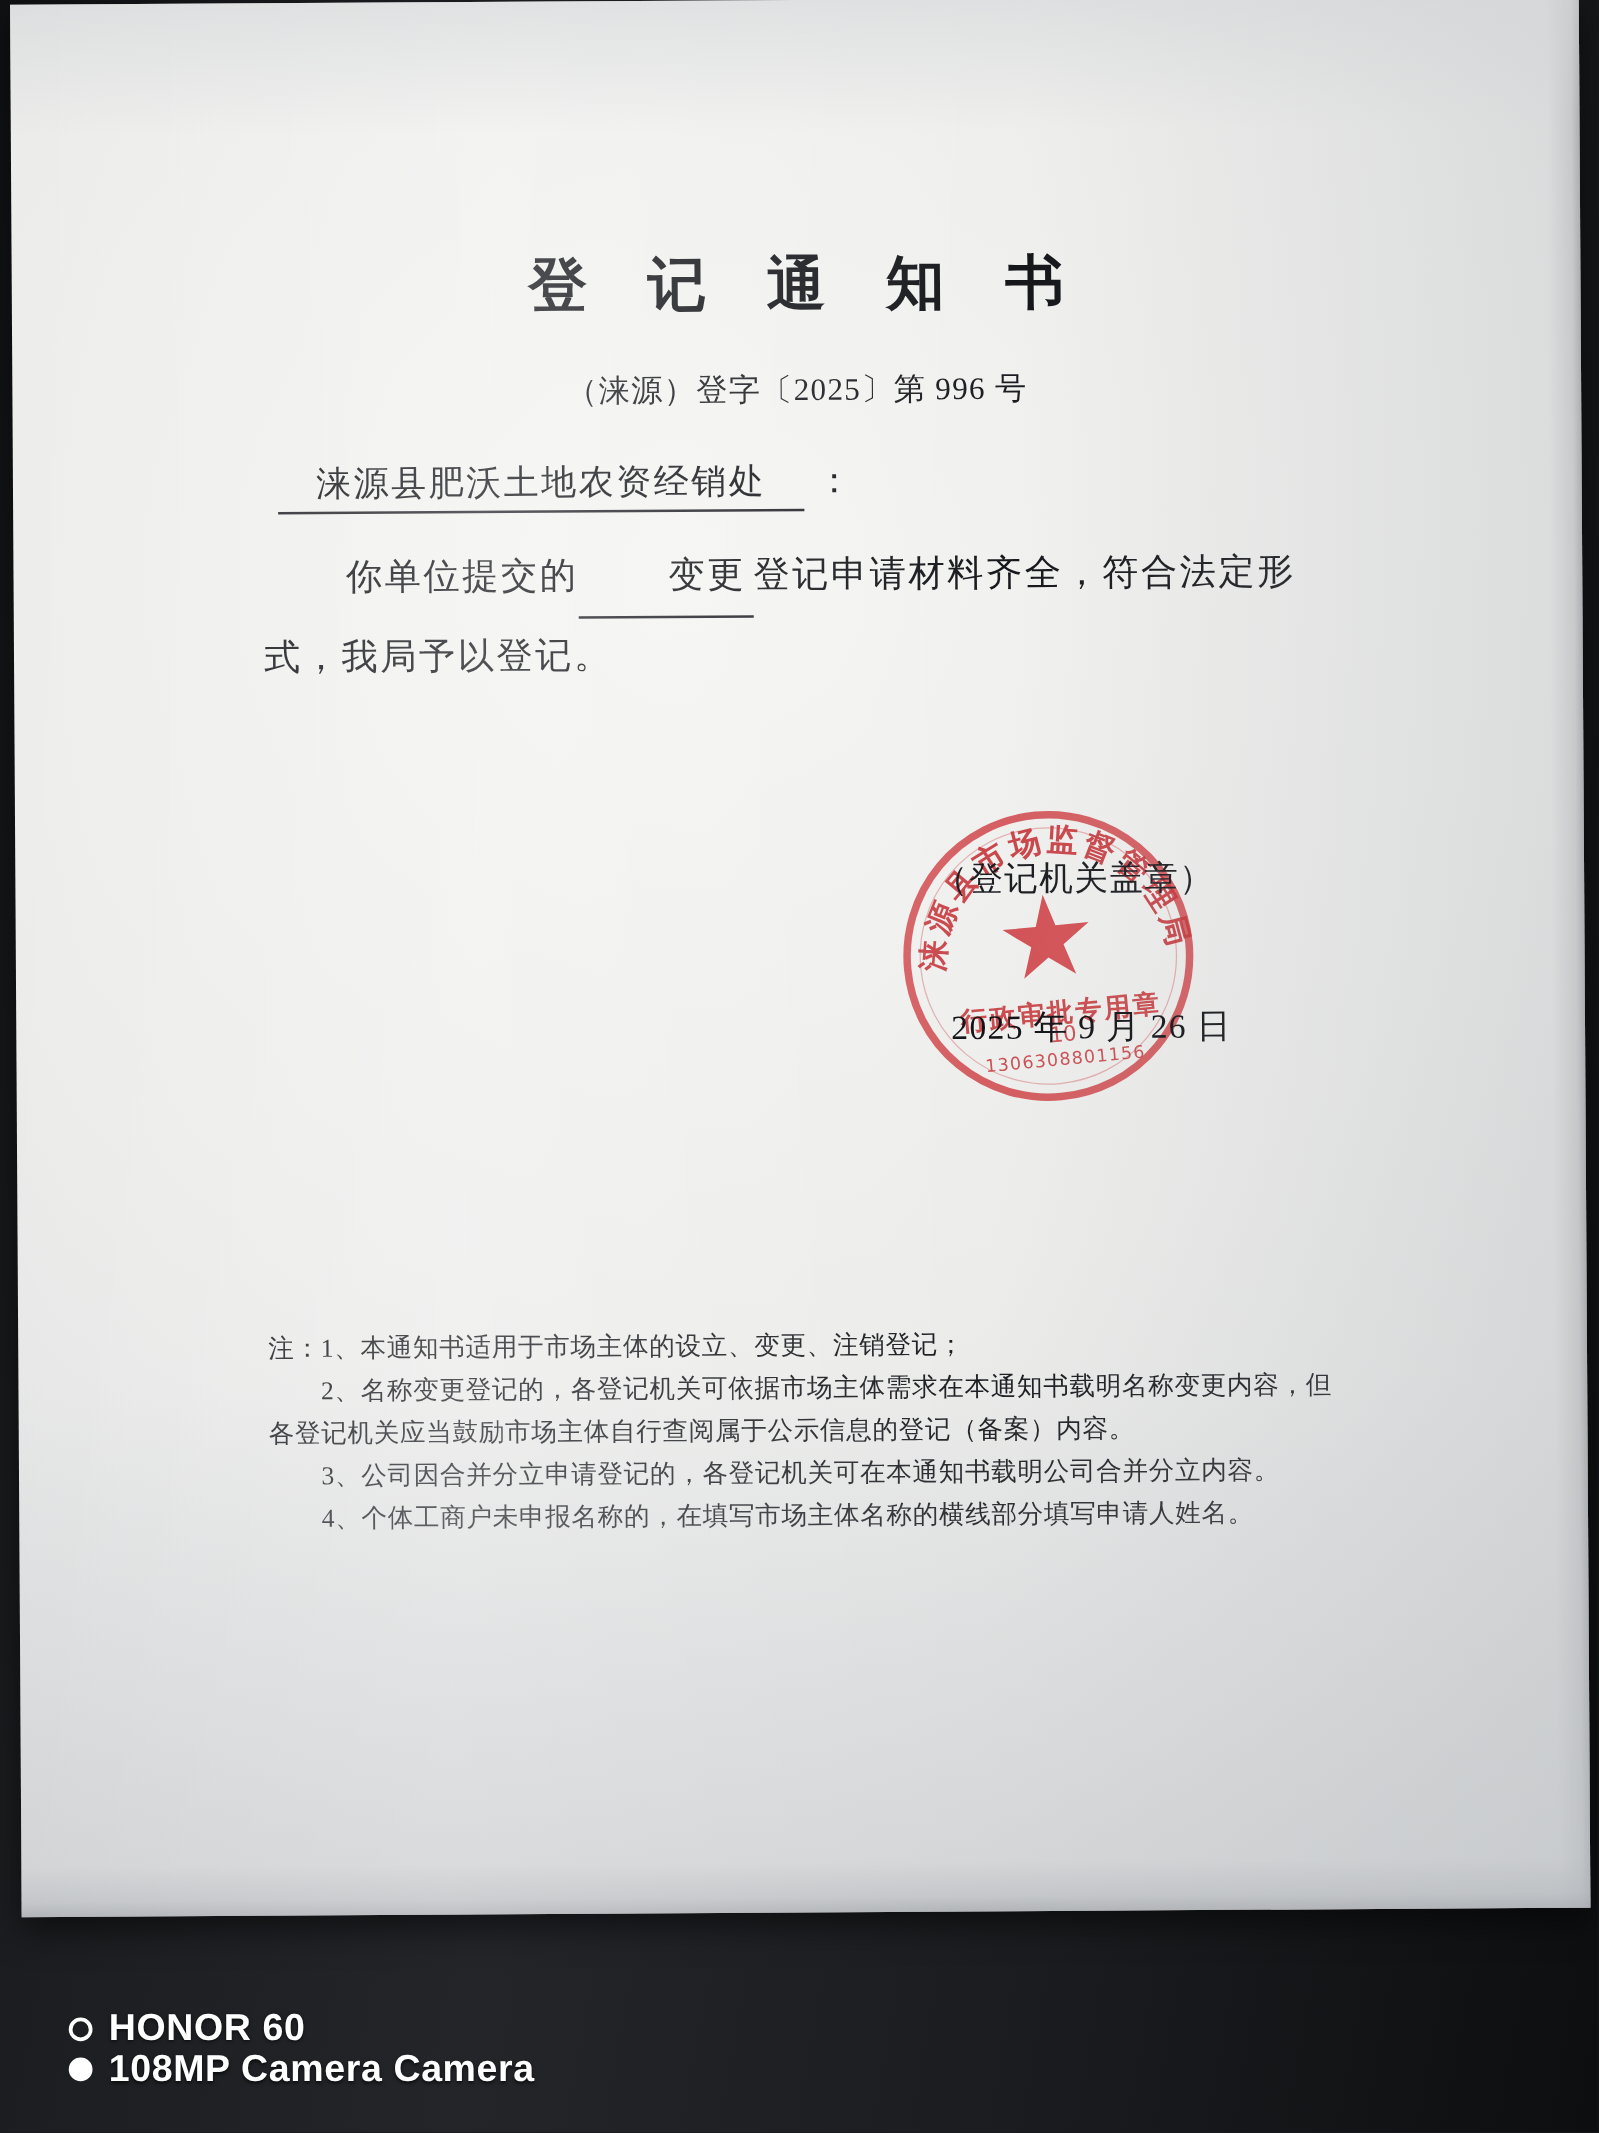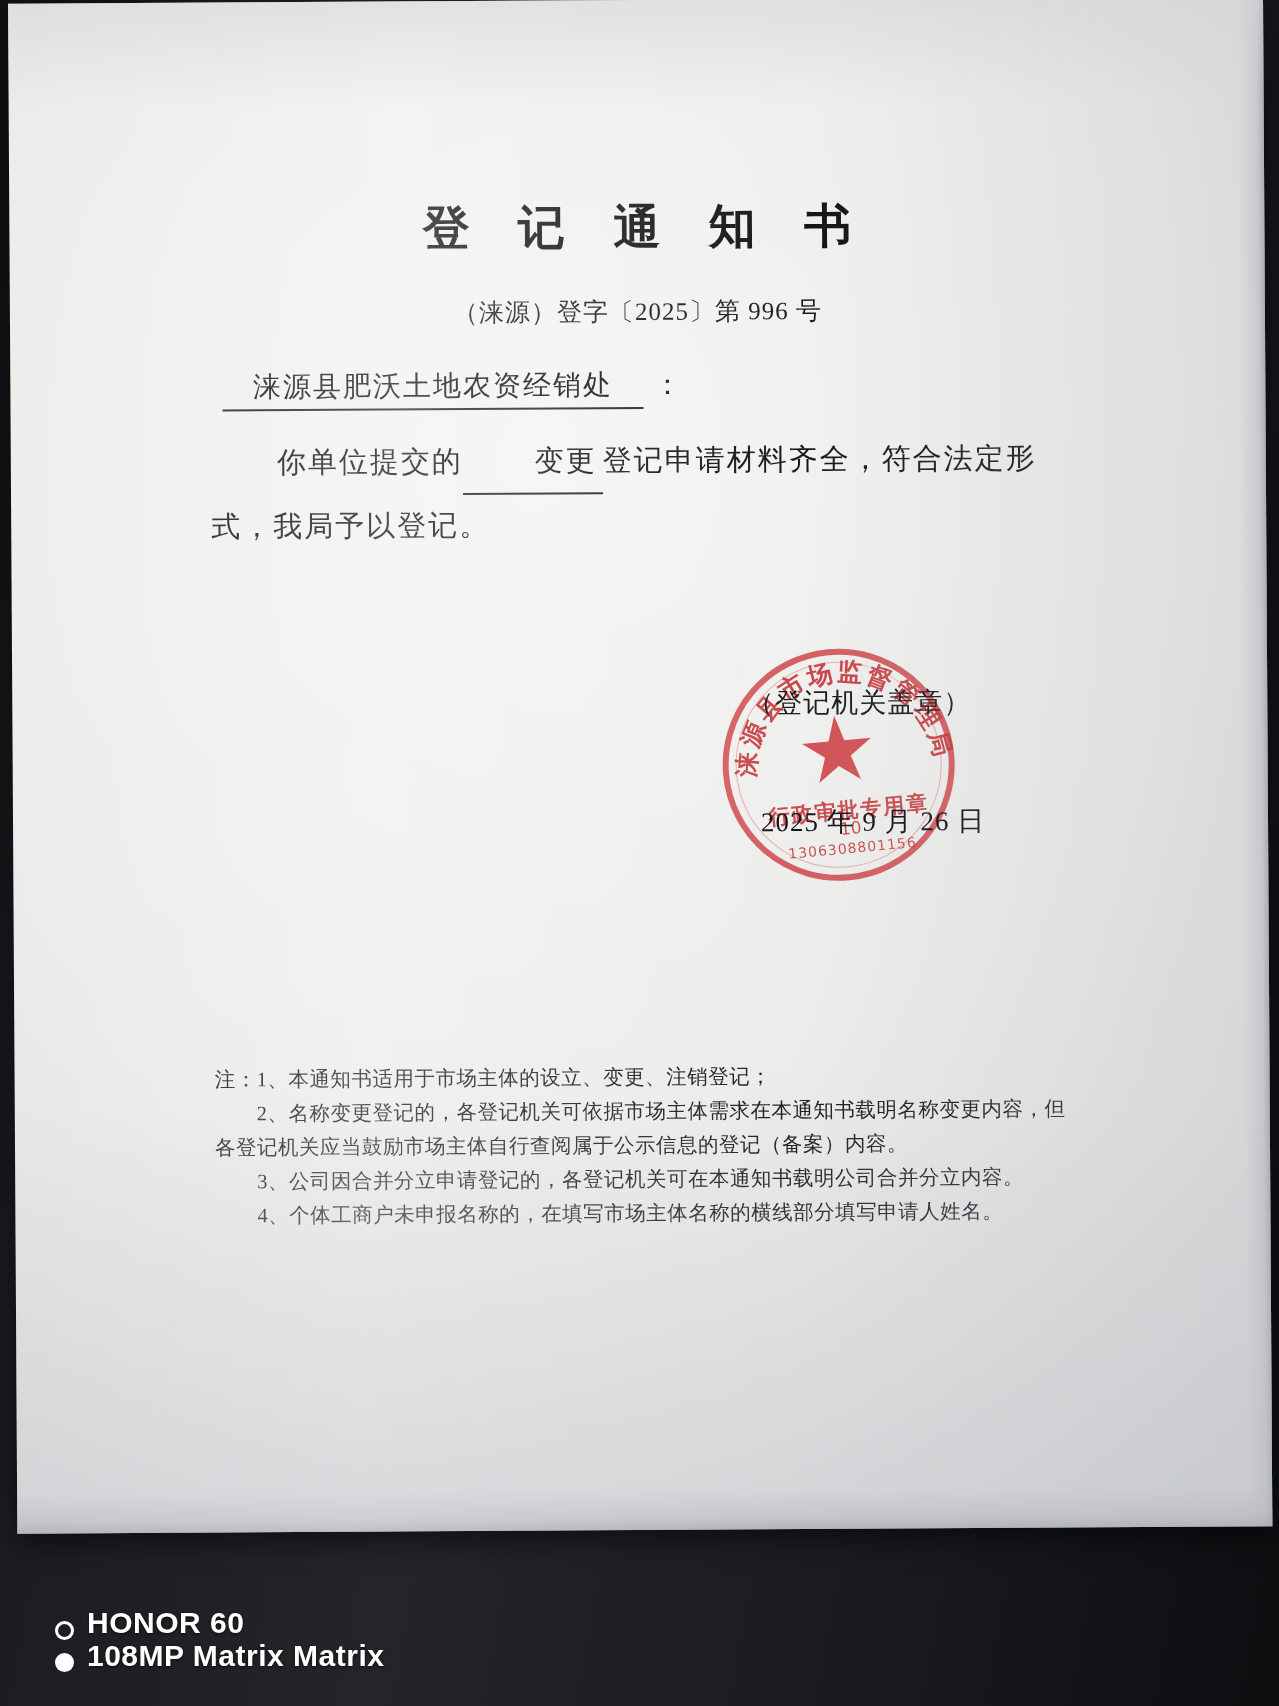--- a/index.html
+++ b/index.html
@@ -272,21 +272,21 @@
     position: absolute;
     left: 55px;
     bottom: 34px;
     color: #ffffff;
     font-family: "Liberation Sans", sans-serif;
     line-height: 1.08;
     text-shadow: 0 1px 3px rgba(0,0,0,0.7);
   }
   .wm-row {
     display: flex;
-    align-items: flex-end;
+    align-items: center;
   }
   .wm-dot-ring {
     width: 19px;
     height: 19px;
     border-radius: 50%;
     border: 3.5px solid #ffffff;
     box-sizing: border-box;
     margin-right: 13px;
     flex: 0 0 auto;
   }
@@ -367,16 +367,16 @@
     </div>
   </div>
 
   <div class="watermark">
     <div class="wm-row">
       <span class="wm-dot-ring"></span>
       <span class="wm-brand">HONOR 60</span>
     </div>
     <div class="wm-row">
       <span class="wm-dot-solid"></span>
-      <span class="wm-model">108MP Matrix Matrix</span>
+      <span class="wm-model">108MP Camera Camera</span>
     </div>
   </div>
 </div>
 
 </body></html>

